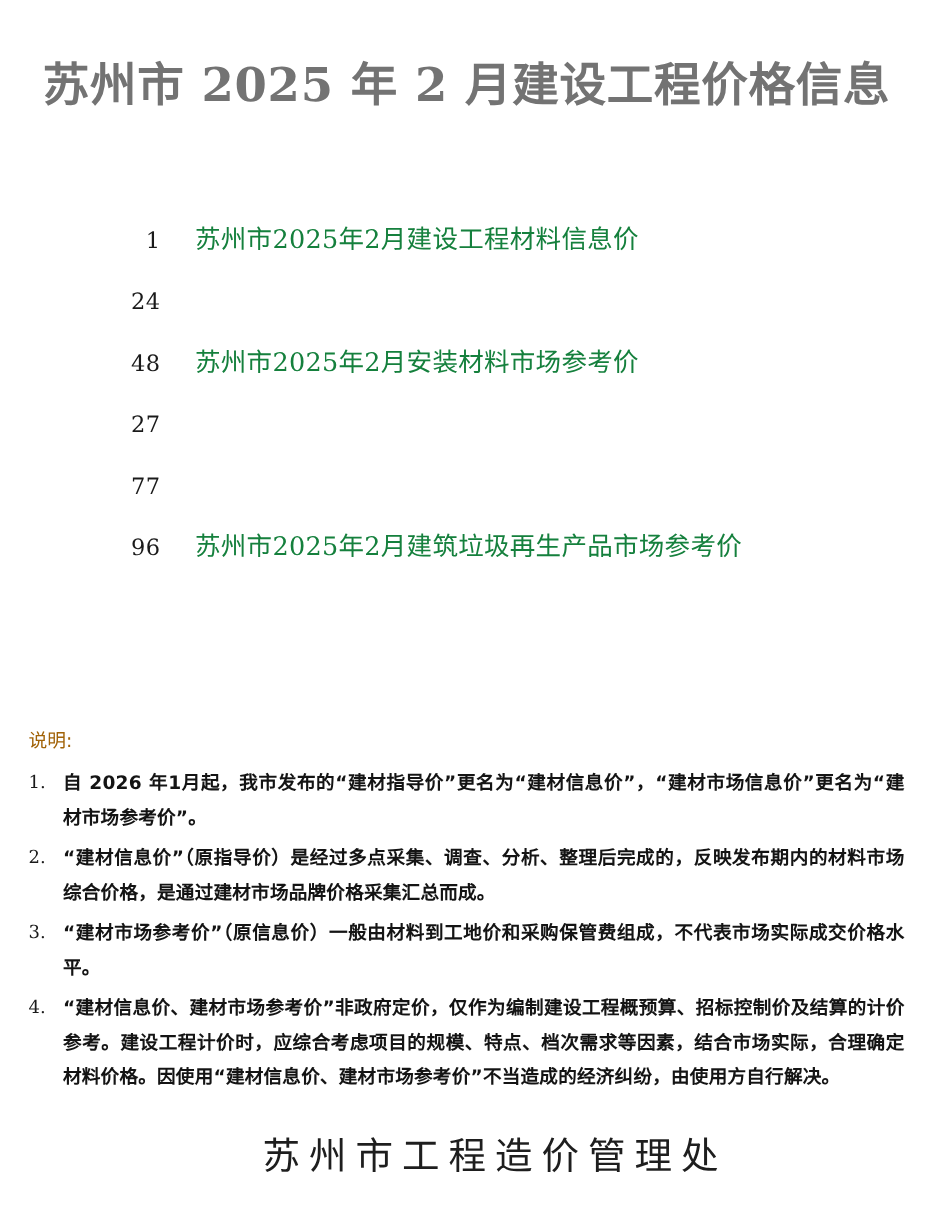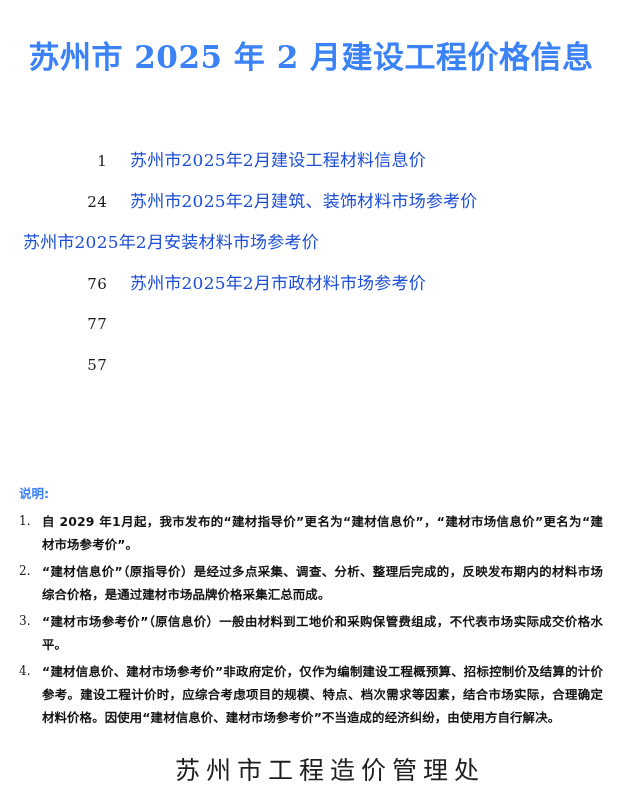--- a/index.html
+++ b/index.html
@@ -29,21 +29,21 @@
     position: absolute;
     left: 0;
     right: 0;
     top: 14px;
     text-align: center;
     font-family: "DejaVu Serif", "Liberation Serif", serif;
     font-weight: bold;
     font-size: 31px;
     line-height: 44px;
     letter-spacing: 0.5px;
-    color: #3b82f6;
+    color: #737373;
     white-space: nowrap;
   }
 
   
   .toc {
     position: absolute;
     left: 0;
     top: 140px;
     width: 622px;
   }
@@ -60,38 +60,38 @@
     font-size: 15px;
     line-height: 41px;
     color: #1a1a1a;
     letter-spacing: 0.3px;
   }
   .toc-title {
     margin-left: 23px;
     font-family: "DejaVu Serif", "Liberation Serif", serif;
     font-size: 17px;
     line-height: 41px;
-    color: #1d4ed8;
+    color: #15803d;
     white-space: nowrap;
     letter-spacing: 0.2px;
   }
 
   
   .notes {
     position: absolute;
     left: 19px;
     top: 484px;
     width: 584px;
   }
   .notes-heading {
     font-family: "DejaVu Sans", "Liberation Sans", sans-serif;
-    font-weight: bold;
+    font-weight: normal;
     font-size: 12.5px;
     line-height: 20px;
-    color: #3b82f6;
+    color: #a16207;
     margin-bottom: 6px;
   }
   .note-item {
     display: flex;
     align-items: flex-start;
     margin-bottom: 4px;
   }
   .note-num {
     flex: 0 0 23px;
     width: 23px;
@@ -138,50 +138,50 @@
 
   <div class="toc">
 
     <div class="toc-row">
       <span class="toc-page">1</span>
       <span class="toc-title">苏州市2025年2月建设工程材料信息价</span>
     </div>
 
     <div class="toc-row">
       <span class="toc-page">24</span>
-      <span class="toc-title">苏州市2025年2月建筑、装饰材料市场参考价</span>
-    </div>
-
-    <div class="toc-row">
+    </div>
+
+    <div class="toc-row">
+      <span class="toc-page">48</span>
       <span class="toc-title">苏州市2025年2月安装材料市场参考价</span>
     </div>
 
     <div class="toc-row">
-      <span class="toc-page">76</span>
-      <span class="toc-title">苏州市2025年2月市政材料市场参考价</span>
+      <span class="toc-page">27</span>
     </div>
 
 
     <div class="toc-row">
       <span class="toc-page">77</span>
     </div>
 
     <div class="toc-row">
-      <span class="toc-page">57</span>
+      <span class="toc-page">96</span>
+      <span class="toc-title">苏州市2025年2月建筑垃圾再生产品市场参考价</span>
     </div>
 
   </div>
 
   <div class="notes">
 
     <div class="notes-heading">说明:</div>
 
     <div class="note-item">
       <span class="note-num">1.</span>
-      <span class="note-text">自 2029 年1月起，我市发布的“建材指导价”更名为“建材信息价”，“建材市场信息价”更名为“建材市场参考价”。</span>
+      <span class="note-text">自 2026 年1月起，我市发布的“建材指导价”更名为“建材信息价”，“建材市场信息价”更名为“建材市场参考价”。</span>
     </div>
 
     <div class="note-item">
       <span class="note-num">2.</span>
       <span class="note-text">“建材信息价”（原指导价）是经过多点采集、调查、分析、整理后完成的，反映发布期内的材料市场综合价格，是通过建材市场品牌价格采集汇总而成。</span>
     </div>
 
     <div class="note-item">
       <span class="note-num">3.</span>
       <span class="note-text">“建材市场参考价”（原信息价）一般由材料到工地价和采购保管费组成，不代表市场实际成交价格水平。</span>

